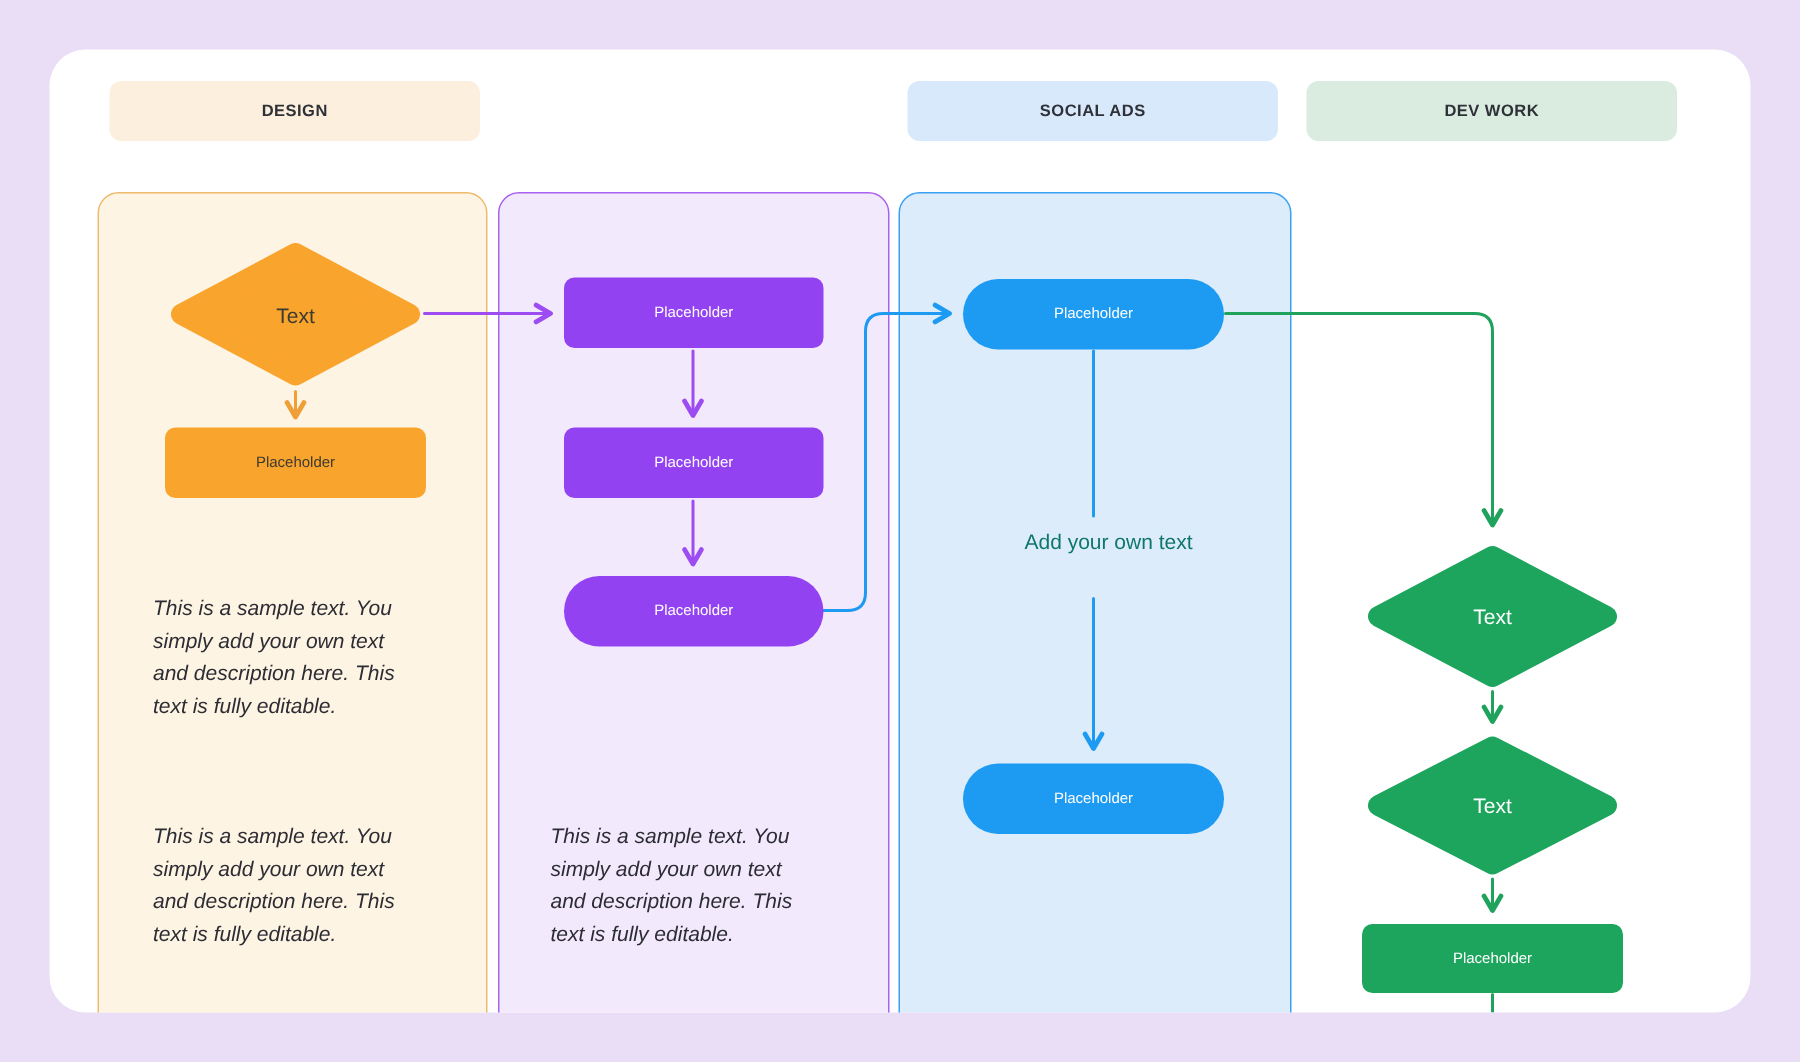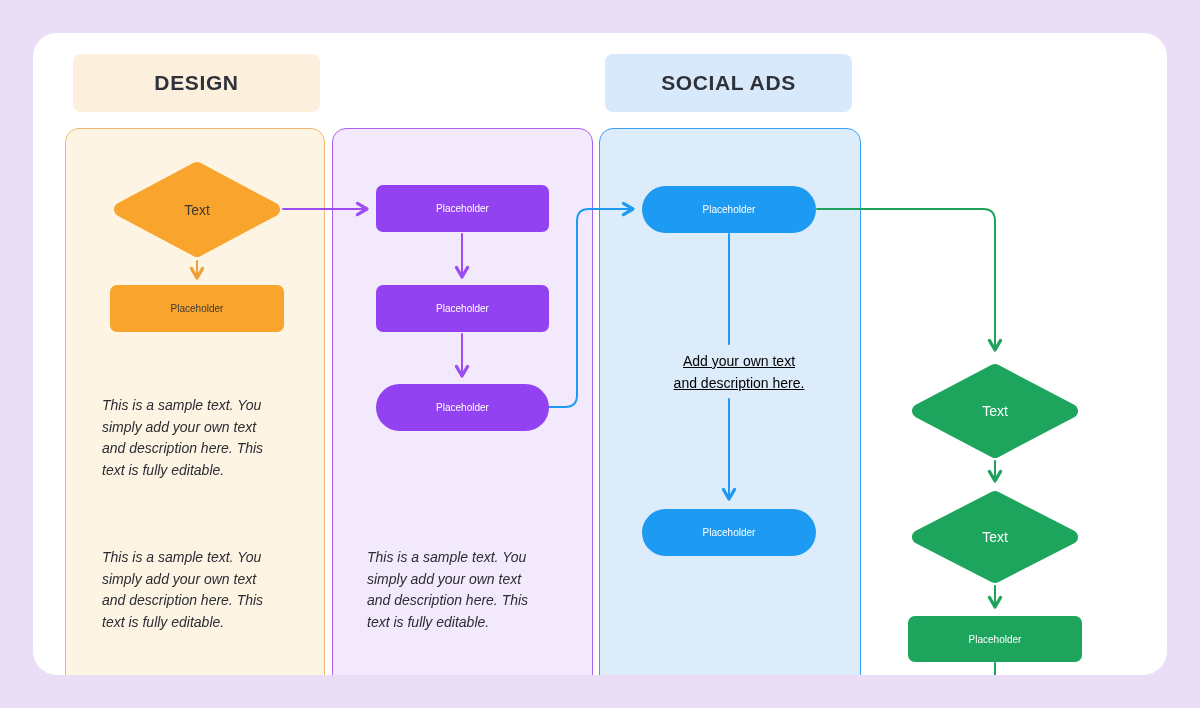--- a/index.html
+++ b/index.html
@@ -4,23 +4,23 @@
 <style>
   * { margin:0; padding:0; box-sizing:border-box; }
   html,body { width:1200px; height:708px; }
   body { font-family:"Liberation Sans","DejaVu Sans",sans-serif; }
 
   .page { position:relative; width:1200px; height:708px; background:#eadef7; overflow:hidden; }
   .card { position:absolute; left:33px; top:33px; width:1134px; height:642px;
           background:#ffffff; border-radius:24px; overflow:hidden; }
 
   
-  .hdr { position:absolute; top:21px; width:247px; height:58px; border-radius:8px;
+  .hdr { position:absolute; top:21px; width:247px; height:40px; border-radius:8px;
          display:flex; align-items:center; justify-content:center;
-         font-size:21px; font-weight:700; letter-spacing:.03em; color:#2e3138; }
+         font-size:11px; font-weight:700; letter-spacing:.03em; color:#2e3138; }
   .hdr.h1 { left:40px;  background:#fcefdd; }
   .hdr.h2 { left:306px; background:#eadffa; }
   .hdr.h3 { left:572px; background:#d8e9fb; }
   .hdr.h4 { left:838px; background:#d9ecdf; }
 
   
   .lane { position:absolute; top:95px; height:580px; border-radius:14px; border:1.5px solid; }
   .lane.l1 { left:32px;  width:260px; background:#fdf4e3; border-color:#f0ba6c; }
   .lane.l2 { left:299px; width:261px; background:#f3e9fc; border-color:#aa61f0; }
   .lane.l3 { left:566px; width:262px; background:#dcecfb; border-color:#39a0f2; }
@@ -52,30 +52,31 @@
   .d-green1 { left:878px; top:330px; width:168px; height:96px; }
   .d-green2 { left:878px; top:457px; width:168px; height:94px; }
   .d-green1 .lbl, .d-green2 .lbl { color:#ffffff; }
 
   
   .txt { position:absolute; font-size:14px; line-height:21.6px; color:#2c2c34;font-style:italic; }
   .txt.t1 { left:69px;  top:362px; }
   .txt.t2 { left:69px;  top:514px; }
   .txt.t3 { left:334px; top:514px; }
   .note   { position:absolute; left:566px; top:318px; width:280px; text-align:center;
-            font-size:14px; line-height:21.6px; color:#000000;text-decoration:underline; }
+            font-size:14px; line-height:21.6px; color:#0f766e; }
 </style>
 </head>
 <body>
 
 <div class="page">
   <div class="card">
 
     <div class="hdr h1">DESIGN</div>
     <div class="hdr h3">SOCIAL ADS</div>
+    <div class="hdr h4">DEV WORK</div>
 
     <div class="lane l1"></div>
     <div class="lane l2"></div>
     <div class="lane l3"></div>
 
     <svg class="connectors" viewBox="0 0 1134 642" xmlns="http://www.w3.org/2000/svg">
       <defs>
         <marker id="m-orange" viewBox="0 0 10 10" refX="7.5" refY="5" markerWidth="8" markerHeight="8" orient="auto-start-reverse">
           <path d="M1.5,1.5 L7.5,5 L1.5,8.5" fill="none" stroke="#ef9f38" stroke-width="1.7" stroke-linecap="round" stroke-linejoin="round"></path>
         </marker>
@@ -131,21 +132,20 @@
     <div class="txt t3">
       <div>This is a sample text. You</div>
       <div>simply add your own text</div>
       <div>and description here. This</div>
       <div>text is fully editable.</div>
     </div>
 
     <div class="node pill b-pill-top">Placeholder</div>
     <div class="note">
       <div>Add your own text</div>
-      <div>and description here.</div>
     </div>
     <div class="node pill b-pill-bot">Placeholder</div>
 
     <div class="diamond d-green1">
       <svg width="168" height="96" viewBox="0 0 168 96">
         <polygon points="84,8 160,48 84,88 8,48" fill="#1da55d" stroke="#1da55d" stroke-width="14" stroke-linejoin="round"></polygon>
       </svg>
       <span class="lbl">Text</span>
     </div>
     <div class="diamond d-green2">

